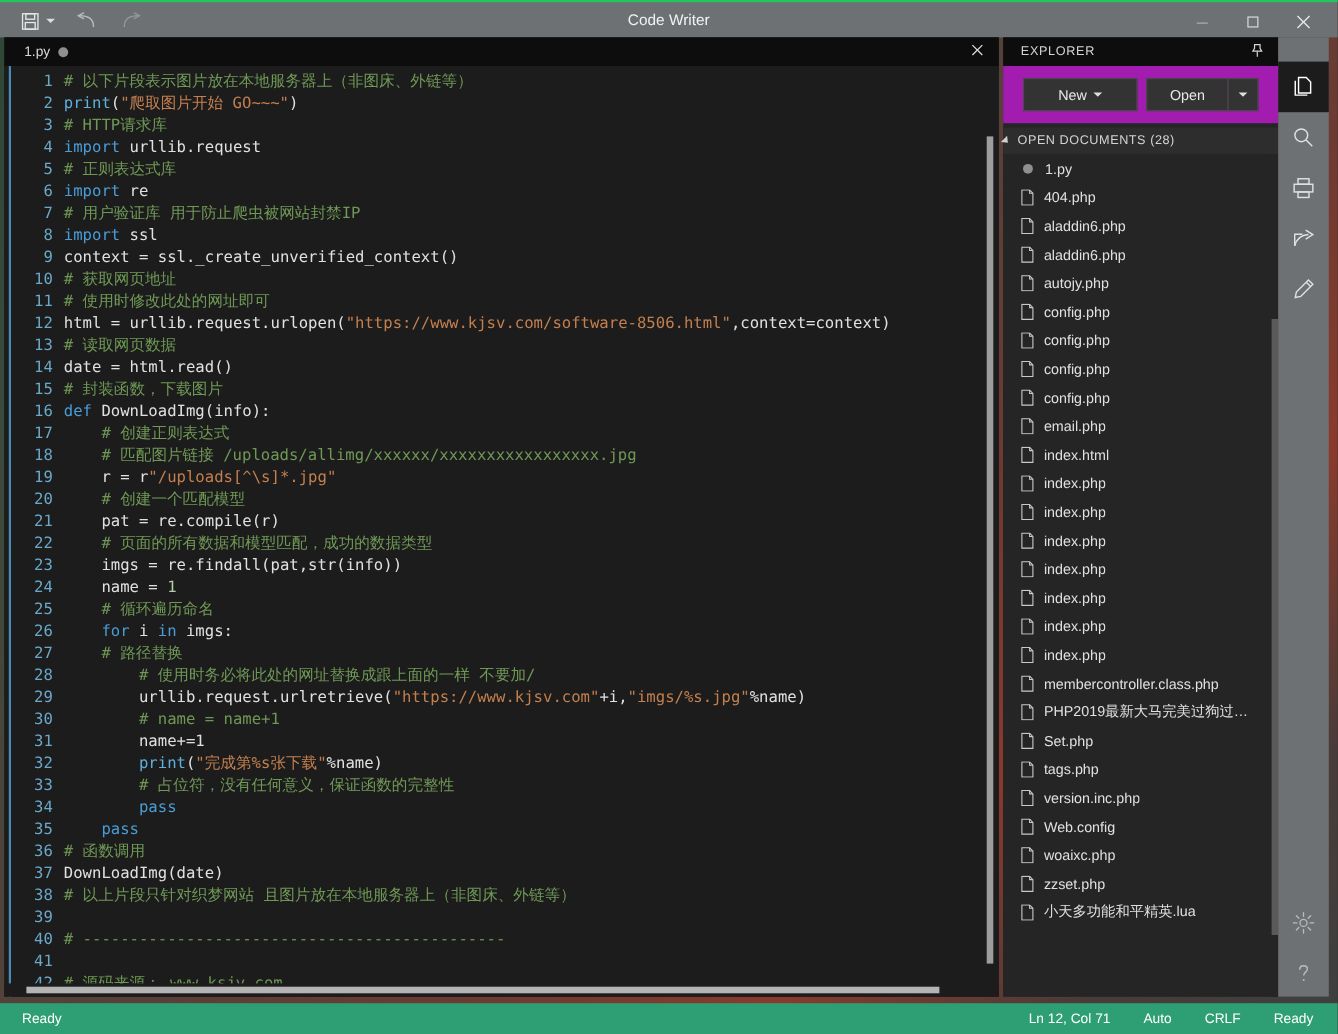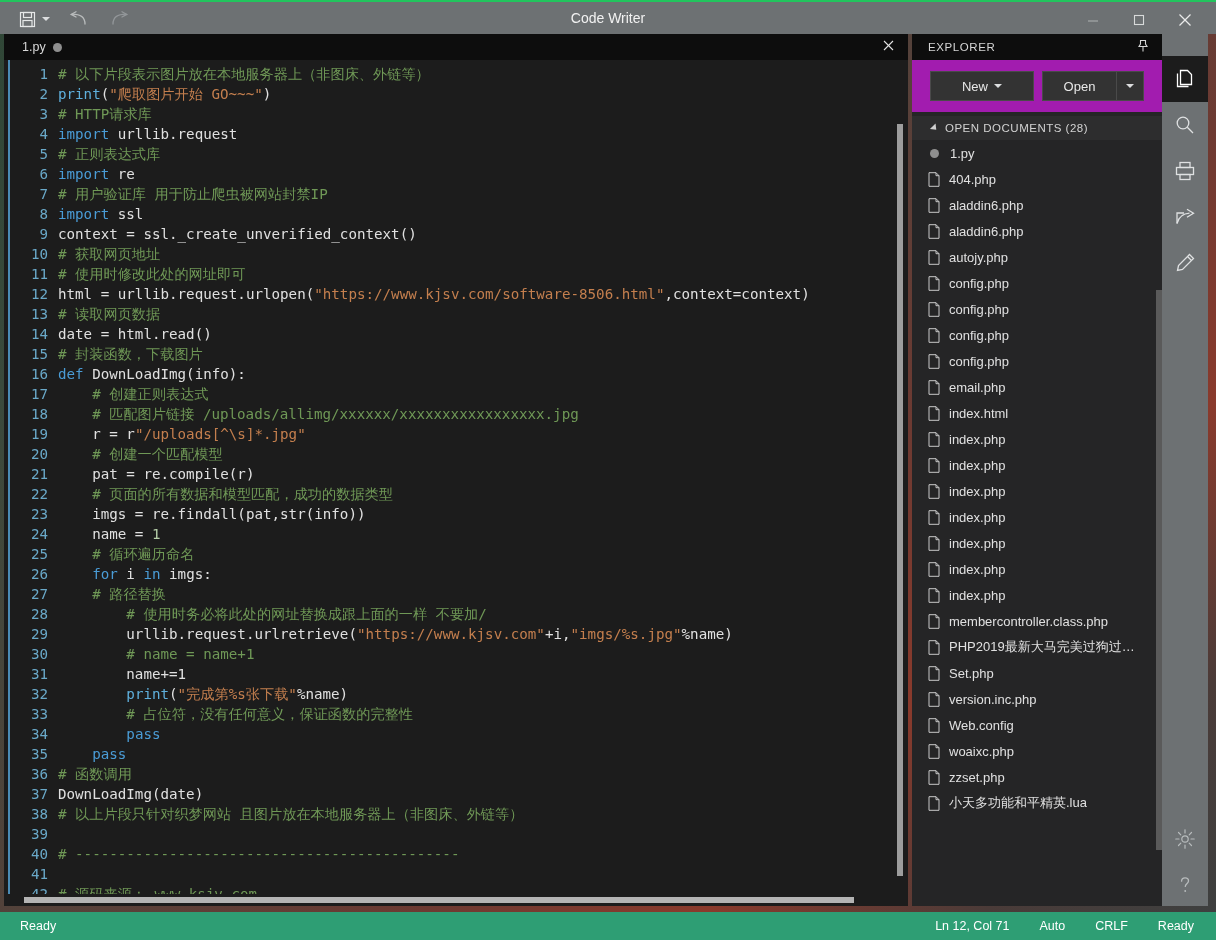--- a/index.html
+++ b/index.html
@@ -145,21 +145,21 @@
     color: #e8e8e8; font-size: 13px;
     display: flex; align-items: center; justify-content: center; gap: 6px;
   }
   #btn-new { flex: 1 1 0; }
   #open-group { flex: 1 1 0; display: flex; }
   #btn-open { flex: 1 1 0; border-right: none; }
   #btn-open-caret { width: 28px; }
   #exp-section {
     position: absolute; left: 0; top: 82px; width: 250px; height: 24px;
     background: #2d2d2e;
-    display: flex; align-items: center; gap: 8px; padding-left: 20px;
+    display: flex; align-items: center; gap: 8px; padding-left: 0;
   }
   #exp-section-label { color: #d3d3d3; font-size: 11.5px; letter-spacing: .5px; }
   #exp-tri {
     width: 0; height: 0;
     border-left: 5px solid #cfcfcf;
     border-top: 4px solid transparent; border-bottom: 4px solid transparent;
     transform: rotate(45deg);
   }
   #file-list {
     position: absolute; left: 0; top: 106px; width: 250px; height: 766px;
@@ -498,20 +498,29 @@
           <span class="fname">PHP2019最新大马完美过狗过宝塔...</span>
         </div>
         <div class="file-row">
           <span style="display: flex;">
             <svg class="doc-ico" viewBox="0 0 12 15" fill="none" stroke="#c9c9c9" stroke-width="1">
               <path d="M1 0.7h7l3 3v10.6H1z"></path>
               <path d="M8 0.7v3h3"></path>
             </svg>
           </span>
           <span class="fname">Set.php</span>
+        </div>
+        <div class="file-row">
+          <span style="display: flex;">
+            <svg class="doc-ico" viewBox="0 0 12 15" fill="none" stroke="#c9c9c9" stroke-width="1">
+              <path d="M1 0.7h7l3 3v10.6H1z"></path>
+              <path d="M8 0.7v3h3"></path>
+            </svg>
+          </span>
+          <span class="fname">tags.php</span>
         </div>
         <div class="file-row">
           <span style="display: flex;">
             <svg class="doc-ico" viewBox="0 0 12 15" fill="none" stroke="#c9c9c9" stroke-width="1">
               <path d="M1 0.7h7l3 3v10.6H1z"></path>
               <path d="M8 0.7v3h3"></path>
             </svg>
           </span>
           <span class="fname">version.inc.php</span>
         </div>

